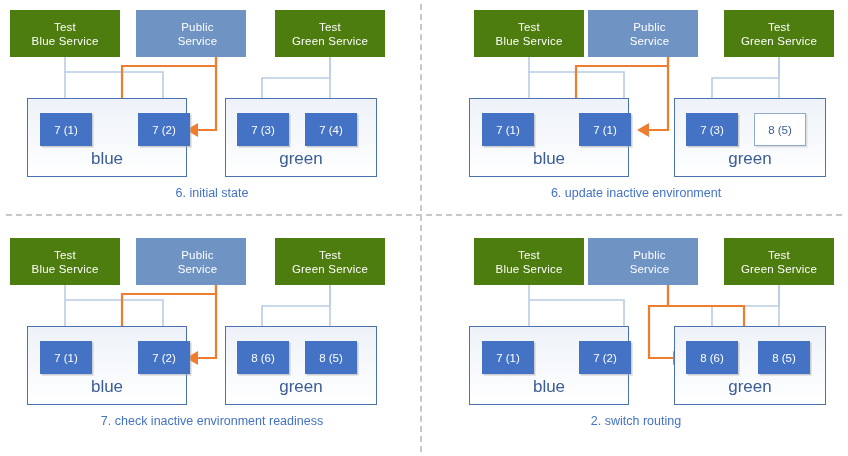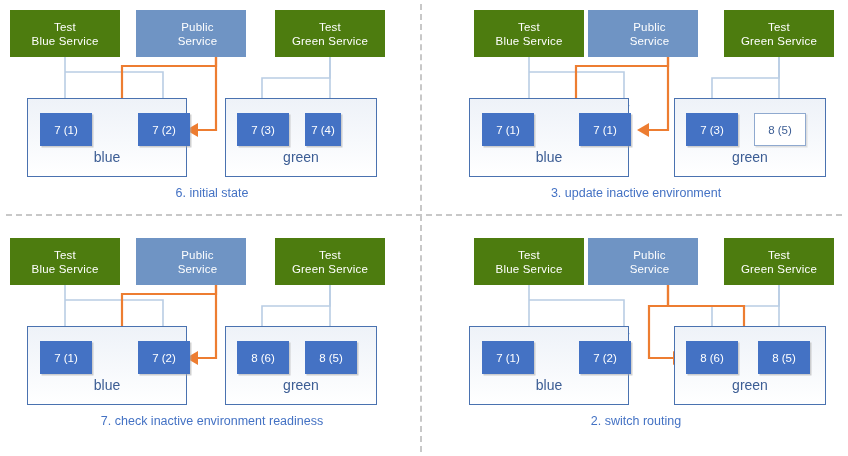--- a/index.html
+++ b/index.html
@@ -11,21 +11,21 @@
 
   .svc{position:absolute;box-sizing:border-box;display:flex;align-items:center;
        justify-content:center;text-align:center;color:#ffffff;font-size:11.5px;
        line-height:14px;letter-spacing:.2px;}
   .svc.test{background:#4d7c0f;}
   .svc.public{background:#6f94c4;padding-left:13px;}
 
   .env{position:absolute;box-sizing:border-box;border:1px solid #4a72b0;
        background:linear-gradient(180deg,#eef2f8 0%,#f7f9fc 55%,#ffffff 100%);}
   .envlabel{position:absolute;width:100%;text-align:center;color:#3c5d94;
-            font-size:14px;}
+            font-size:17px;}
 
   .node{position:absolute;box-sizing:border-box;display:flex;align-items:center;
         justify-content:center;font-size:11.5px;}
   .node.filled{background:#4472c4;border:1px solid #4472c4;color:#ffffff;
                box-shadow:1.5px 1.5px 0 rgba(170,170,170,.55);}
   .node.hollow{background:#ffffff;border:1px solid #8fa9cf;color:#3c5d94;
                box-shadow:1.5px 1.5px 0 rgba(190,190,190,.45);}
 
   .caption{position:absolute;width:424px;text-align:center;color:#4472c4;
            font-size:12.5px;}
@@ -91,21 +91,21 @@
     <div class="env" style="left:27px;top:98px;width:160px;height:79px;">
       <div class="envlabel" style="top:50px;">blue</div>
     </div>
     <div class="node filled" style="left:40px;top:113px;width:52px;height:33px;">7 (1)</div>
     <div class="node filled" style="left:138px;top:113px;width:52px;height:33px;">7 (2)</div>
 
     <div class="env" style="left:225px;top:98px;width:152px;height:79px;">
       <div class="envlabel" style="top:50px;">green</div>
     </div>
     <div class="node filled" style="left:237px;top:113px;width:52px;height:33px;">7 (3)</div>
-    <div class="node filled" style="left:305px;top:113px;width:36px;height:33px;">7 (4)</div>
+    <div class="node filled" style="left:305px;top:113px;width:52px;height:33px;">7 (4)</div>
 
     <div class="caption" style="top:186px;">6. initial state</div>
   </div>
 
   <div class="panel p2">
     <svg class="wires">
       <path class="blue-wire" d="M105,57 L105,105"></path>
       <polygon class="blue-head" points="99,105 111,105 105,115"></polygon>
       <path class="blue-wire" d="M105,72 L200,72 L200,105"></path>
       <polygon class="blue-head" points="194,105 206,105 200,115"></polygon>
@@ -143,21 +143,21 @@
     </div>
     <div class="node filled" style="left:58px;top:113px;width:52px;height:33px;">7 (1)</div>
     <div class="node filled" style="left:155px;top:113px;width:52px;height:33px;">7 (1)</div>
 
     <div class="env" style="left:250px;top:98px;width:152px;height:79px;">
       <div class="envlabel" style="top:50px;">green</div>
     </div>
     <div class="node filled" style="left:262px;top:113px;width:52px;height:33px;">7 (3)</div>
     <div class="node hollow" style="left:330px;top:113px;width:52px;height:33px;">8 (5)</div>
 
-    <div class="caption" style="top:186px;">3. update inactive environment</div>
+    <div class="caption" style="top:186px;">6. update inactive environment</div>
   </div>
 
   <div class="panel p3">
     <svg class="wires">
       <path class="blue-wire" d="M65,57 L65,105"></path>
       <polygon class="blue-head" points="59,105 71,105 65,115"></polygon>
       <path class="blue-wire" d="M65,72 L163,72 L163,105"></path>
       <polygon class="blue-head" points="157,105 169,105 163,115"></polygon>
       <path class="orange-wire" d="M216,57 L216,66 L122,66 L122,130 L100,130"></path>
       <polygon class="orange-head" points="100,123 100,137 88,130"></polygon>

